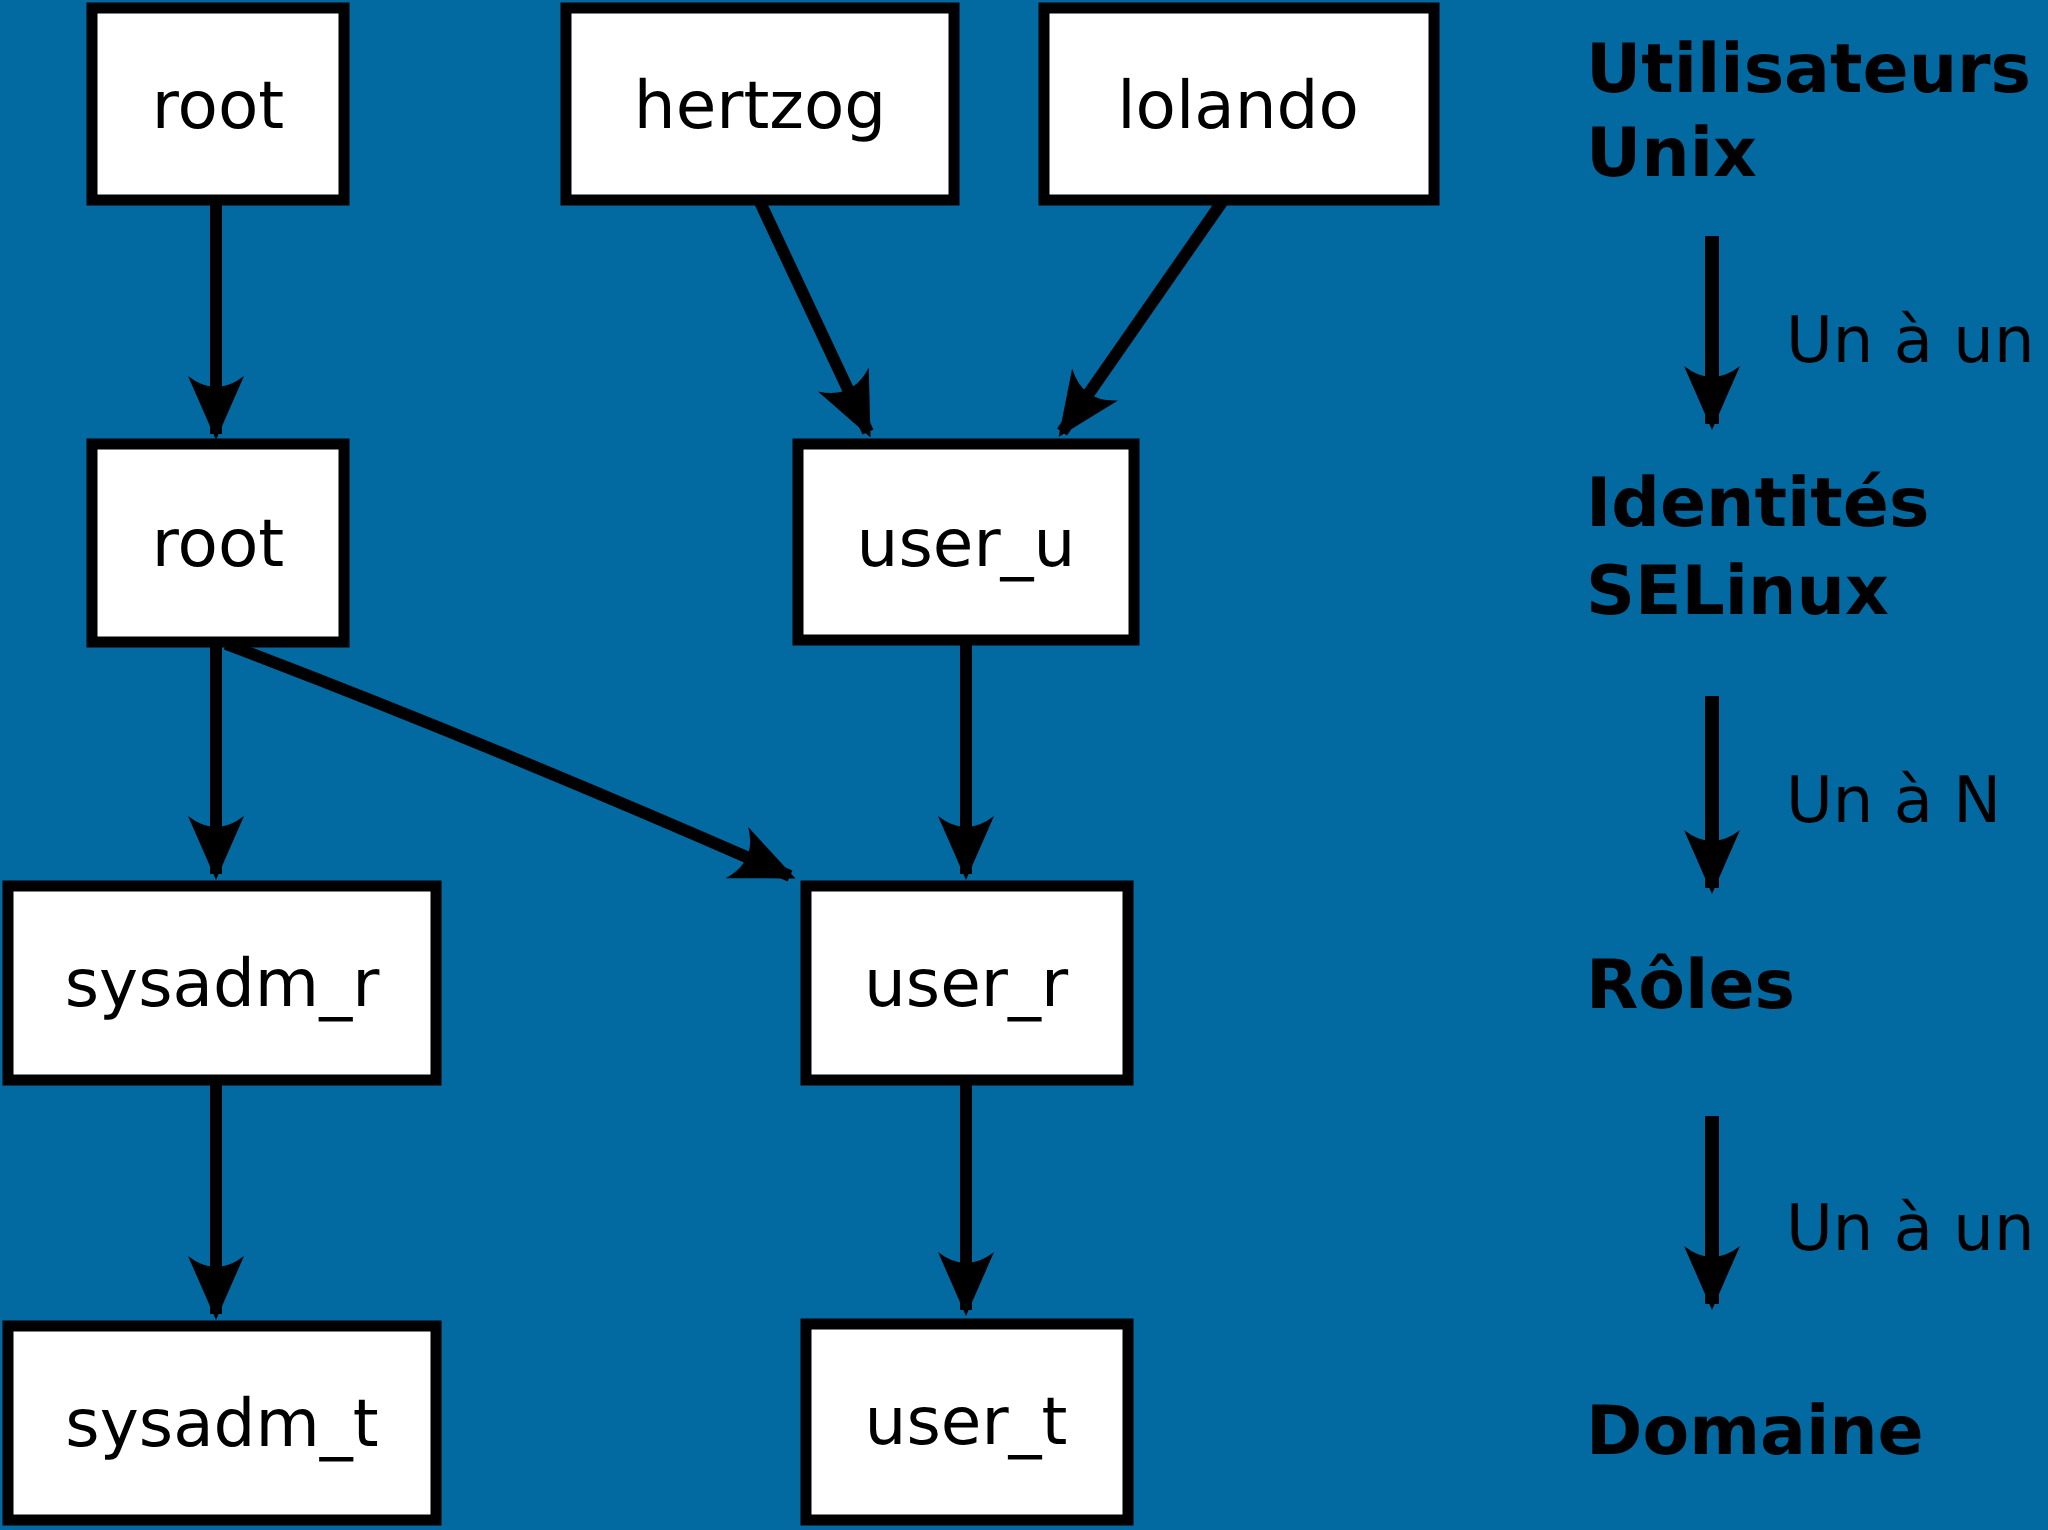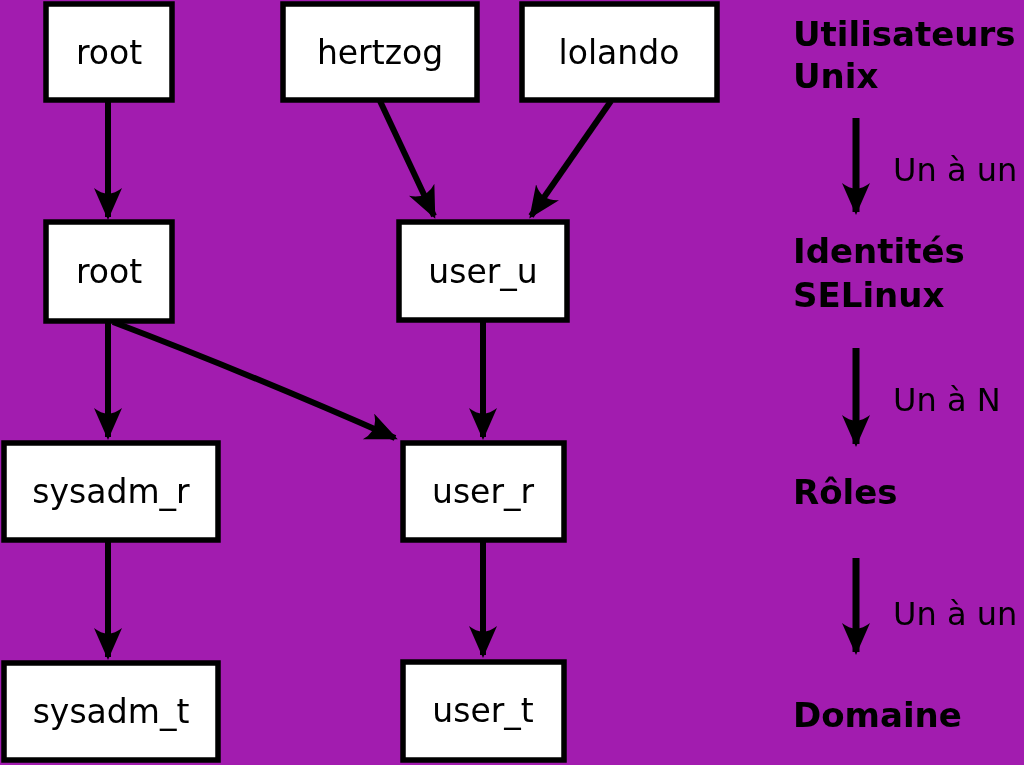--- a/index.html
+++ b/index.html
@@ -4,21 +4,21 @@
 <style>
   html, body {
     margin: 0;
     padding: 0;
     background: #ffffff;
   }
   .canvas {
     position: relative;
     width: 1024px;
     height: 765px;
-    background: #a21caf;
+    background: #0369a1;
     overflow: hidden;
     text-align: right;
   }
   svg { display: block; }
   .node-rect {
     fill: #ffffff;
     stroke: #000000;
     stroke-width: 5.5;
   }
   .node-label {

